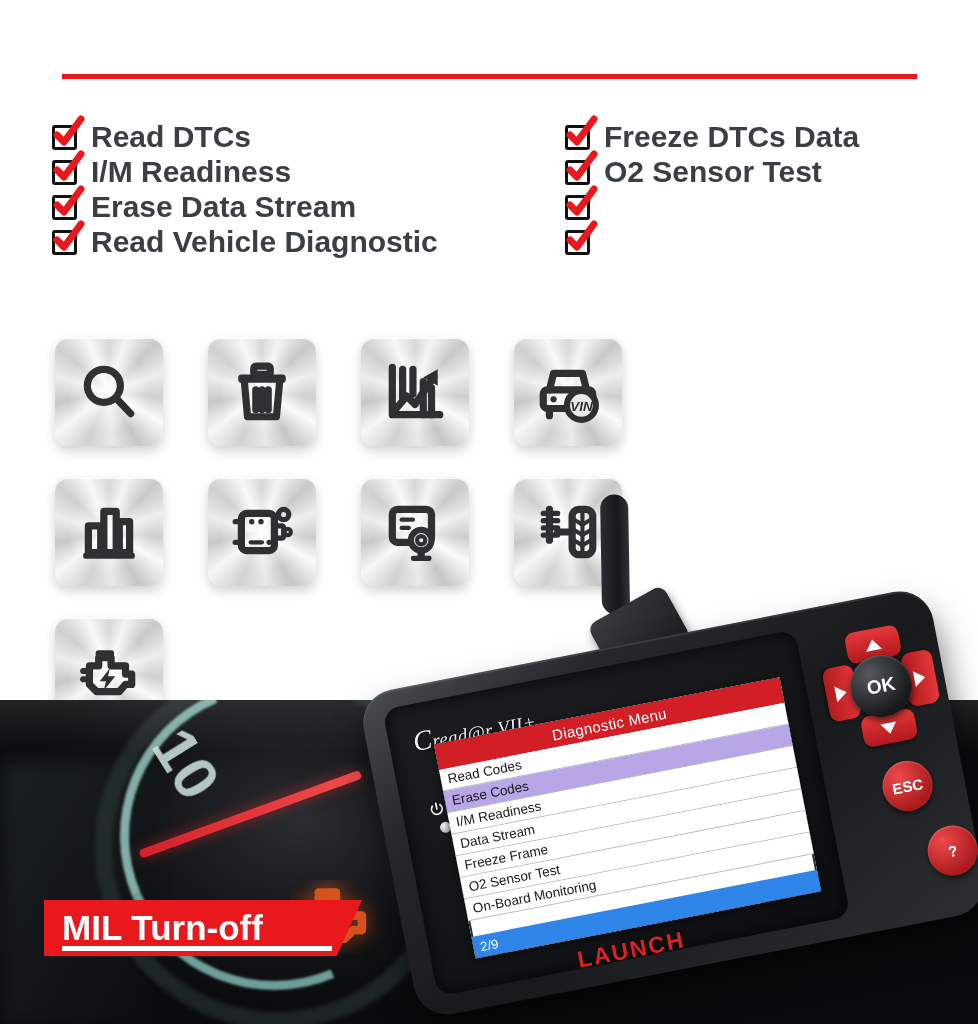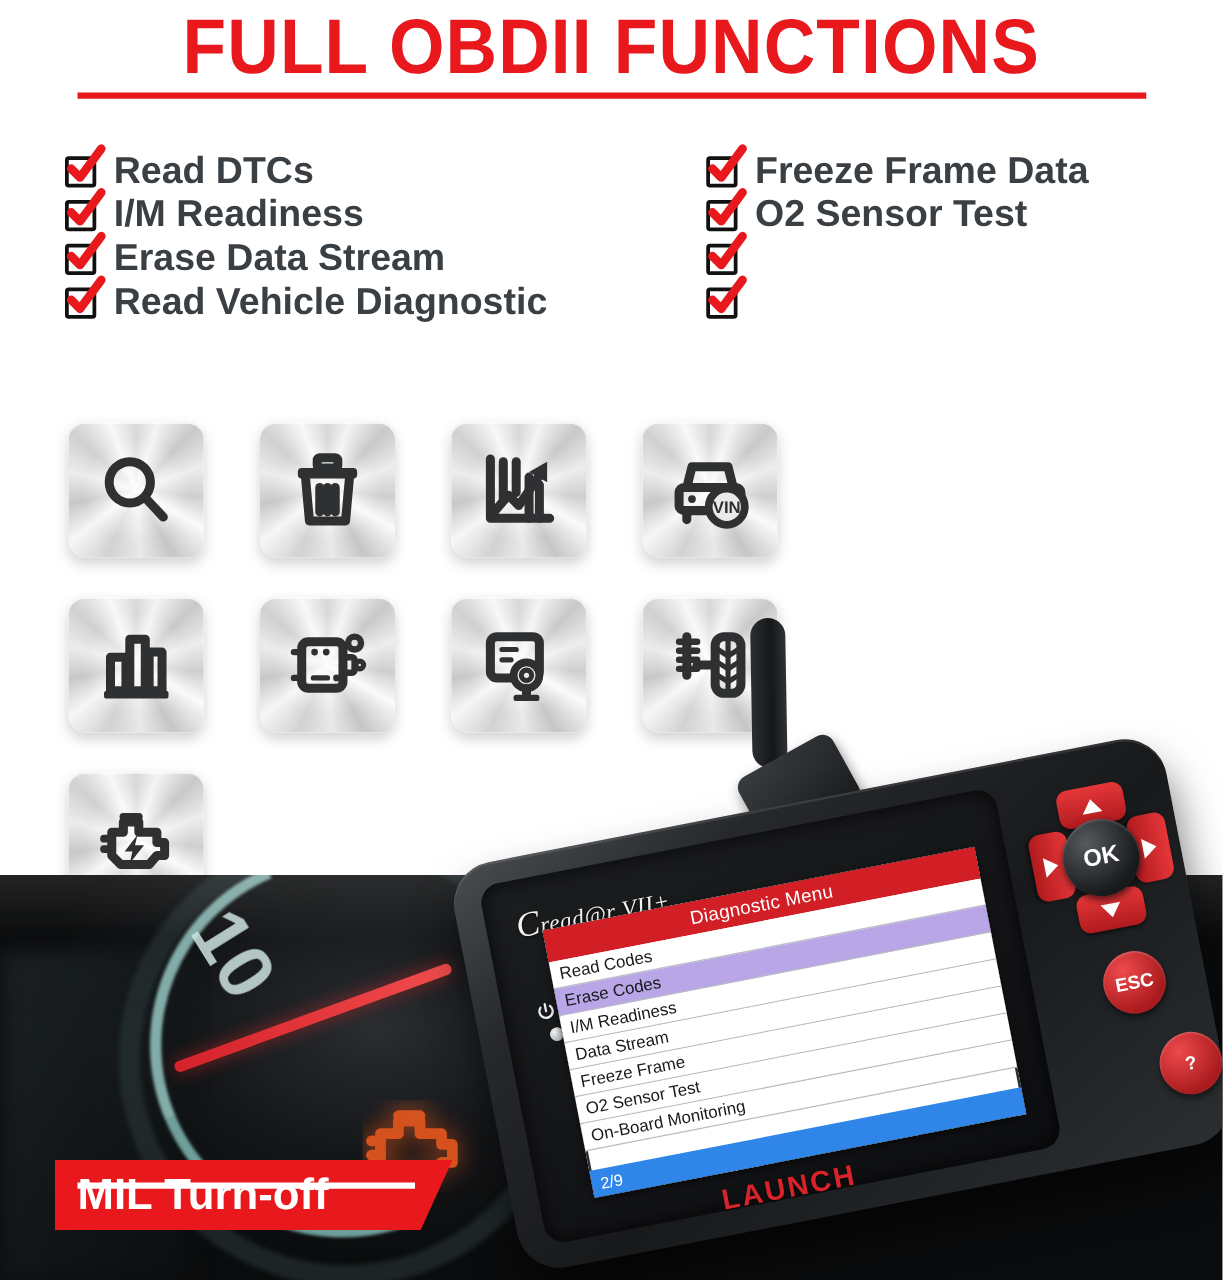--- a/index.html
+++ b/index.html
@@ -43,21 +43,21 @@
   .tile{
     position:absolute;width:108px;height:108px;border-radius:13px;
     background:
       radial-gradient(circle at 50% 50%, rgba(255,255,255,0.95) 0%, rgba(255,255,255,0) 55%),
       conic-gradient(from 0deg at 50% 50%,
         #d8d8d8 0deg,#f4f4f4 18deg,#c9c9c9 44deg,#ededed 70deg,#cfcfcf 96deg,
         #fafafa 120deg,#c6c6c6 150deg,#e9e9e9 176deg,#d2d2d2 204deg,
         #f6f6f6 232deg,#c8c8c8 258deg,#ececec 286deg,#d0d0d0 312deg,
         #f8f8f8 338deg,#d8d8d8 360deg);
     box-shadow:0 5px 11px rgba(0,0,0,0.18), inset 0 1px 0 rgba(255,255,255,0.85);
-    display:flex;align-items:center;justify-content:center;
+    display:flex;align-items:center;justify-content:center;font-style:italic;
   }
   .tile svg{width:66px;height:66px;display:block;}
   .gl{fill:none;stroke:#2f3032;stroke-width:7;stroke-linecap:round;stroke-linejoin:round;}
   .gf{fill:#2f3032;}
 
   
   .photo{
     position:absolute;left:0;top:700px;width:978px;height:324px;overflow:hidden;
     background:
       radial-gradient(ellipse 280px 190px at 300px 120px, #2a2d31 0%, #141618 55%, #0a0b0c 100%),
@@ -93,21 +93,21 @@
   .mil-g{fill:none;stroke:#e0561f;stroke-width:6;stroke-linejoin:round;stroke-linecap:round;
          filter:drop-shadow(0 0 7px rgba(224,86,31,.75));}
   .blur-l{position:absolute;left:0;top:60px;width:150px;height:264px;
     background:linear-gradient(120deg,#1d2327,#0c0e10);filter:blur(9px);opacity:.9;}
 
   
   .mil-banner{
     position:absolute;left:44px;top:900px;height:56px;width:318px;
     background:#e8181c;
     clip-path:polygon(0 0, 100% 0, 92% 100%, 0 100%);
-    display:flex;align-items:center;margin-top:28px;
+    display:flex;align-items:center;
   }
   .mil-text{
     color:#fff;font-weight:bold;font-size:35px;line-height:36px;margin-left:18px;
     font-family:"Liberation Sans",sans-serif;white-space:nowrap;
   }
   .mil-underline{position:absolute;left:62px;top:946px;width:270px;height:5px;background:#fff;}
 
   
   .device{
     position:absolute;left:352px;top:560px;width:640px;height:470px;
@@ -200,23 +200,20 @@
     position:absolute;left:296px;top:-72px;width:28px;height:120px;border-radius:14px;
     background:linear-gradient(90deg,#2b2e31,#15171a 60%,#303336);
     transform:rotate(10deg);
   }
 </style>
 </head>
 <body>
 
 <div class="page">
 
-  <div class="title-wrap">
-    <div class="title">FULL OBDII FUNCTIONS</div>
-  </div>
   <div class="title-rule"></div>
 
   <div class="list left">
     <div class="li">
       <span class="cb">
         <svg viewBox="0 0 32 32">
             <path d="M5 18 L12 25 L29 2" fill="none" stroke="#e8181c" stroke-width="7" stroke-linecap="round" stroke-linejoin="round"></path>
           </svg>
       </span>
       <span class="li-label">Read DTCs</span>
@@ -247,21 +244,21 @@
     </div>
   </div>
 
   <div class="list right">
     <div class="li">
       <span class="cb">
         <svg viewBox="0 0 32 32">
             <path d="M5 18 L12 25 L29 2" fill="none" stroke="#e8181c" stroke-width="7" stroke-linecap="round" stroke-linejoin="round"></path>
           </svg>
       </span>
-      <span class="li-label">Freeze Frame Data</span>
+      <span class="li-label">Freeze DTCs Data</span>
     </div>
     <div class="li">
       <span class="cb">
         <svg viewBox="0 0 32 32">
             <path d="M5 18 L12 25 L29 2" fill="none" stroke="#e8181c" stroke-width="7" stroke-linecap="round" stroke-linejoin="round"></path>
           </svg>
       </span>
       <span class="li-label">O2 Sensor Test</span>
     </div>
     <div class="li">

